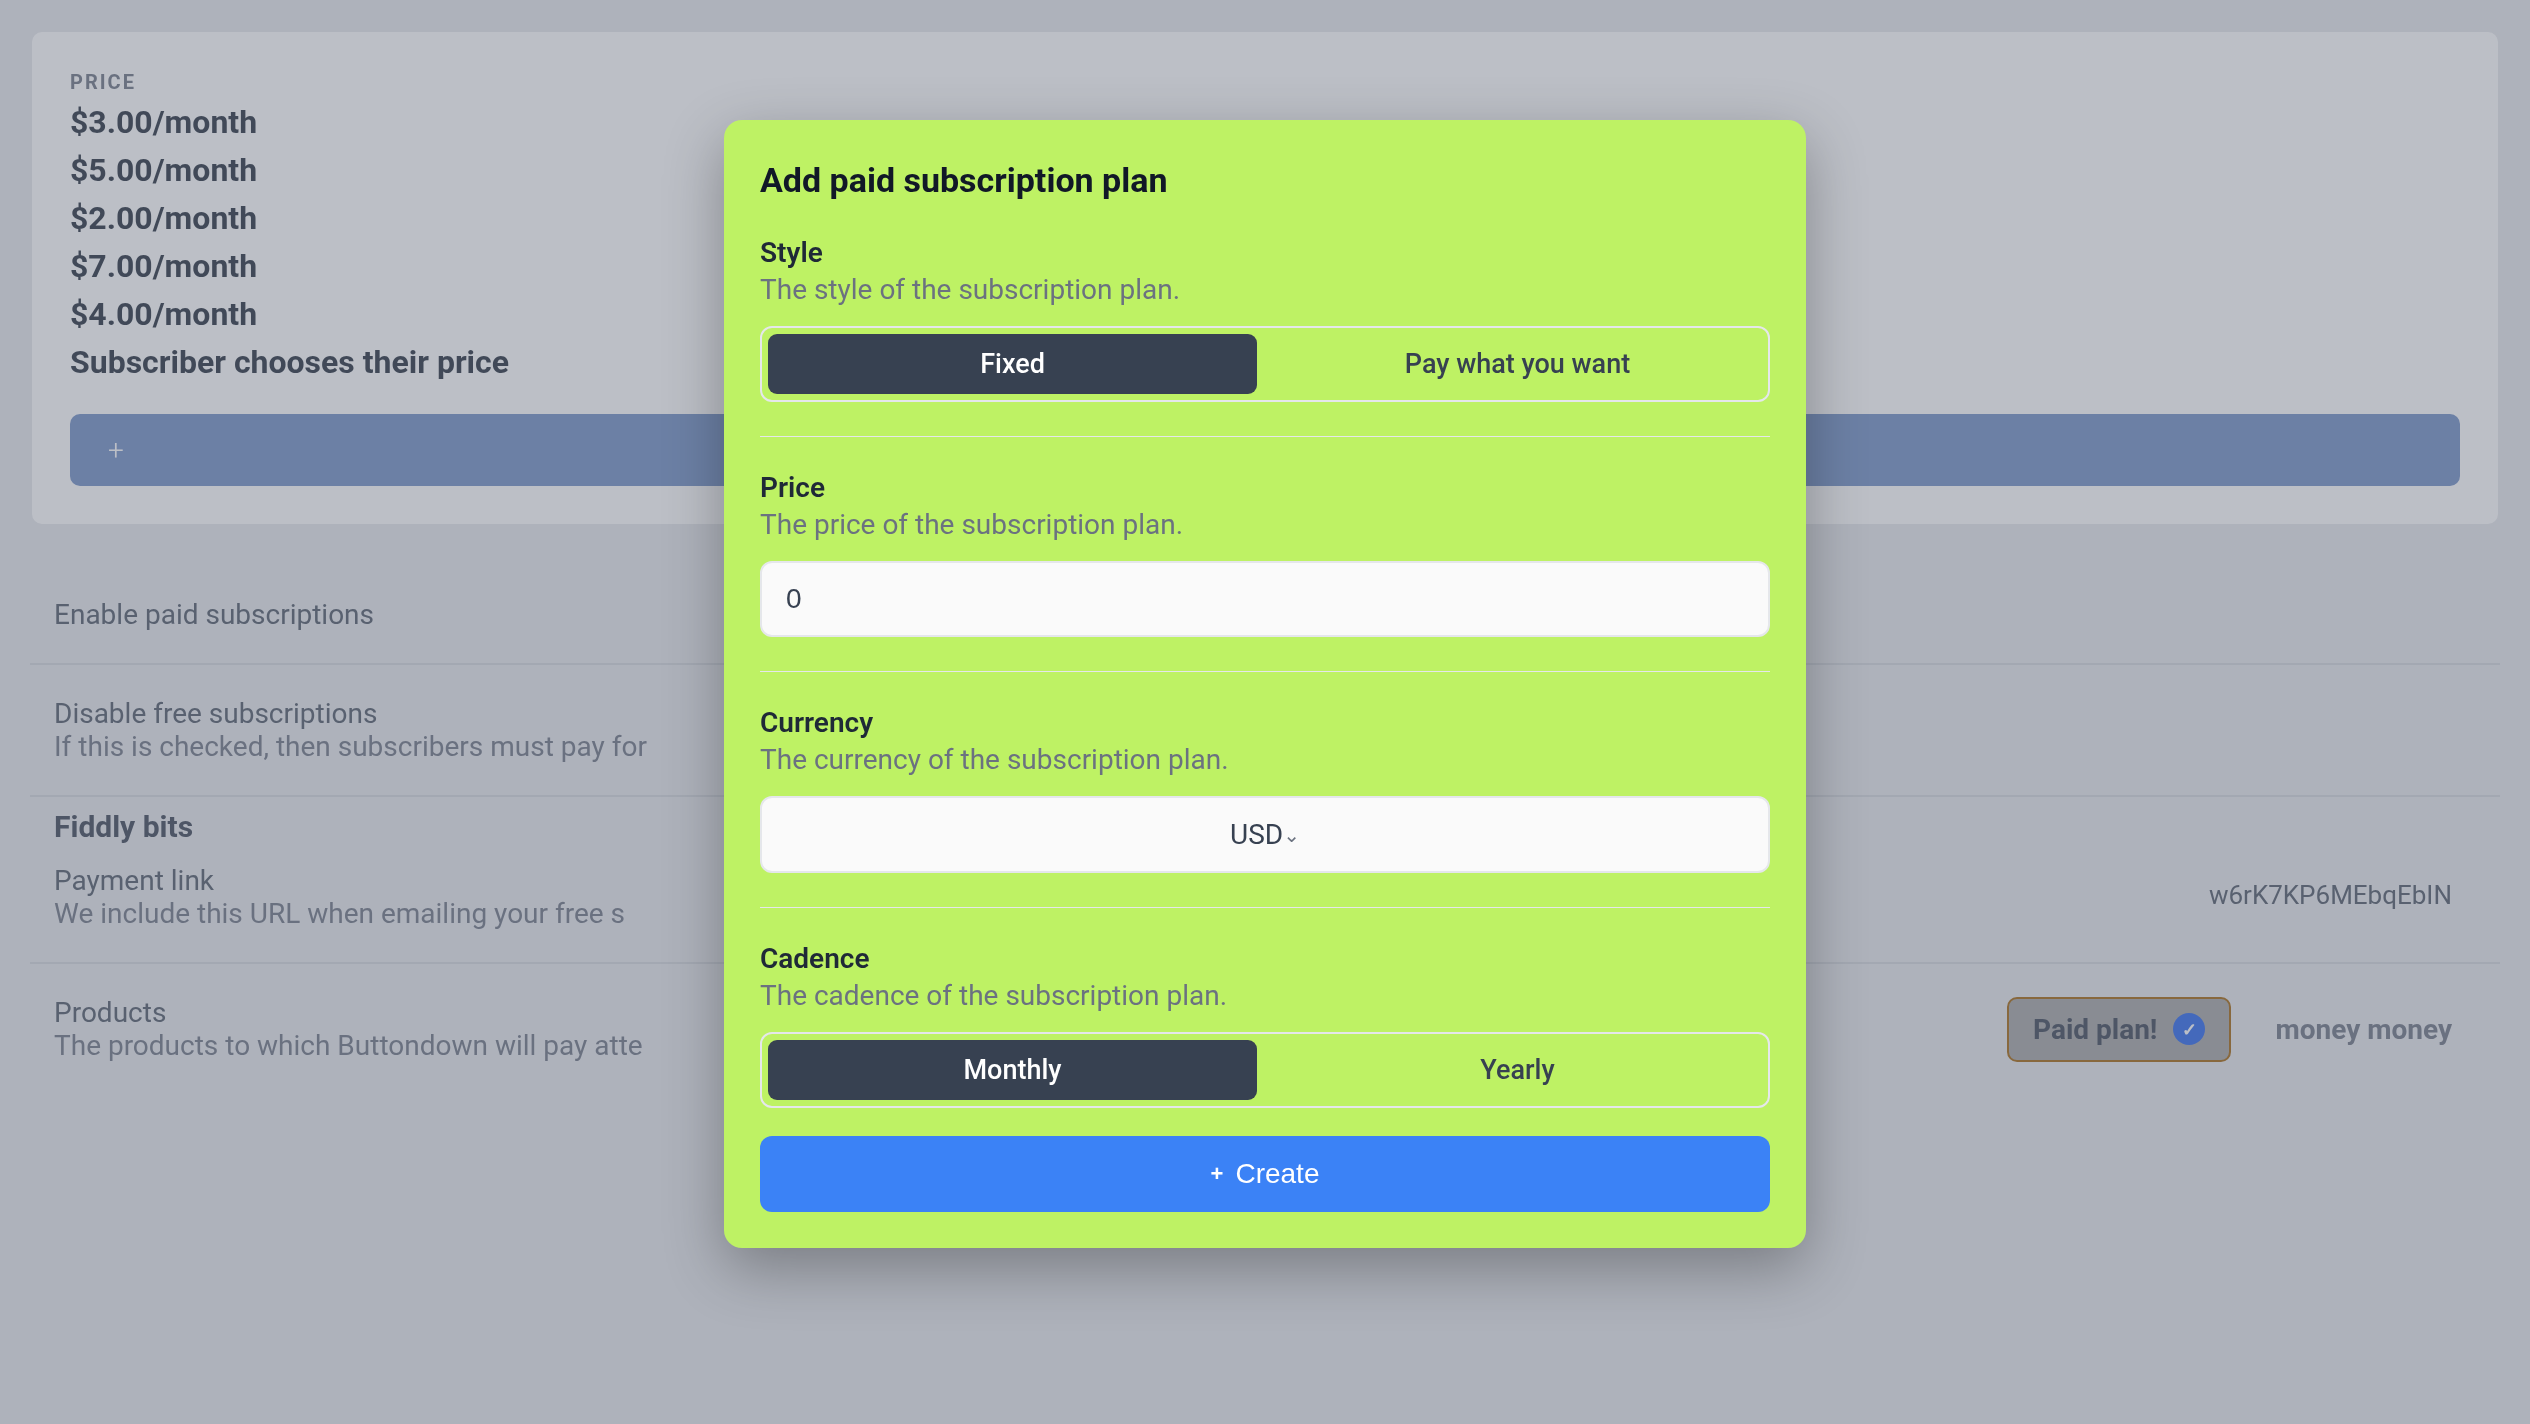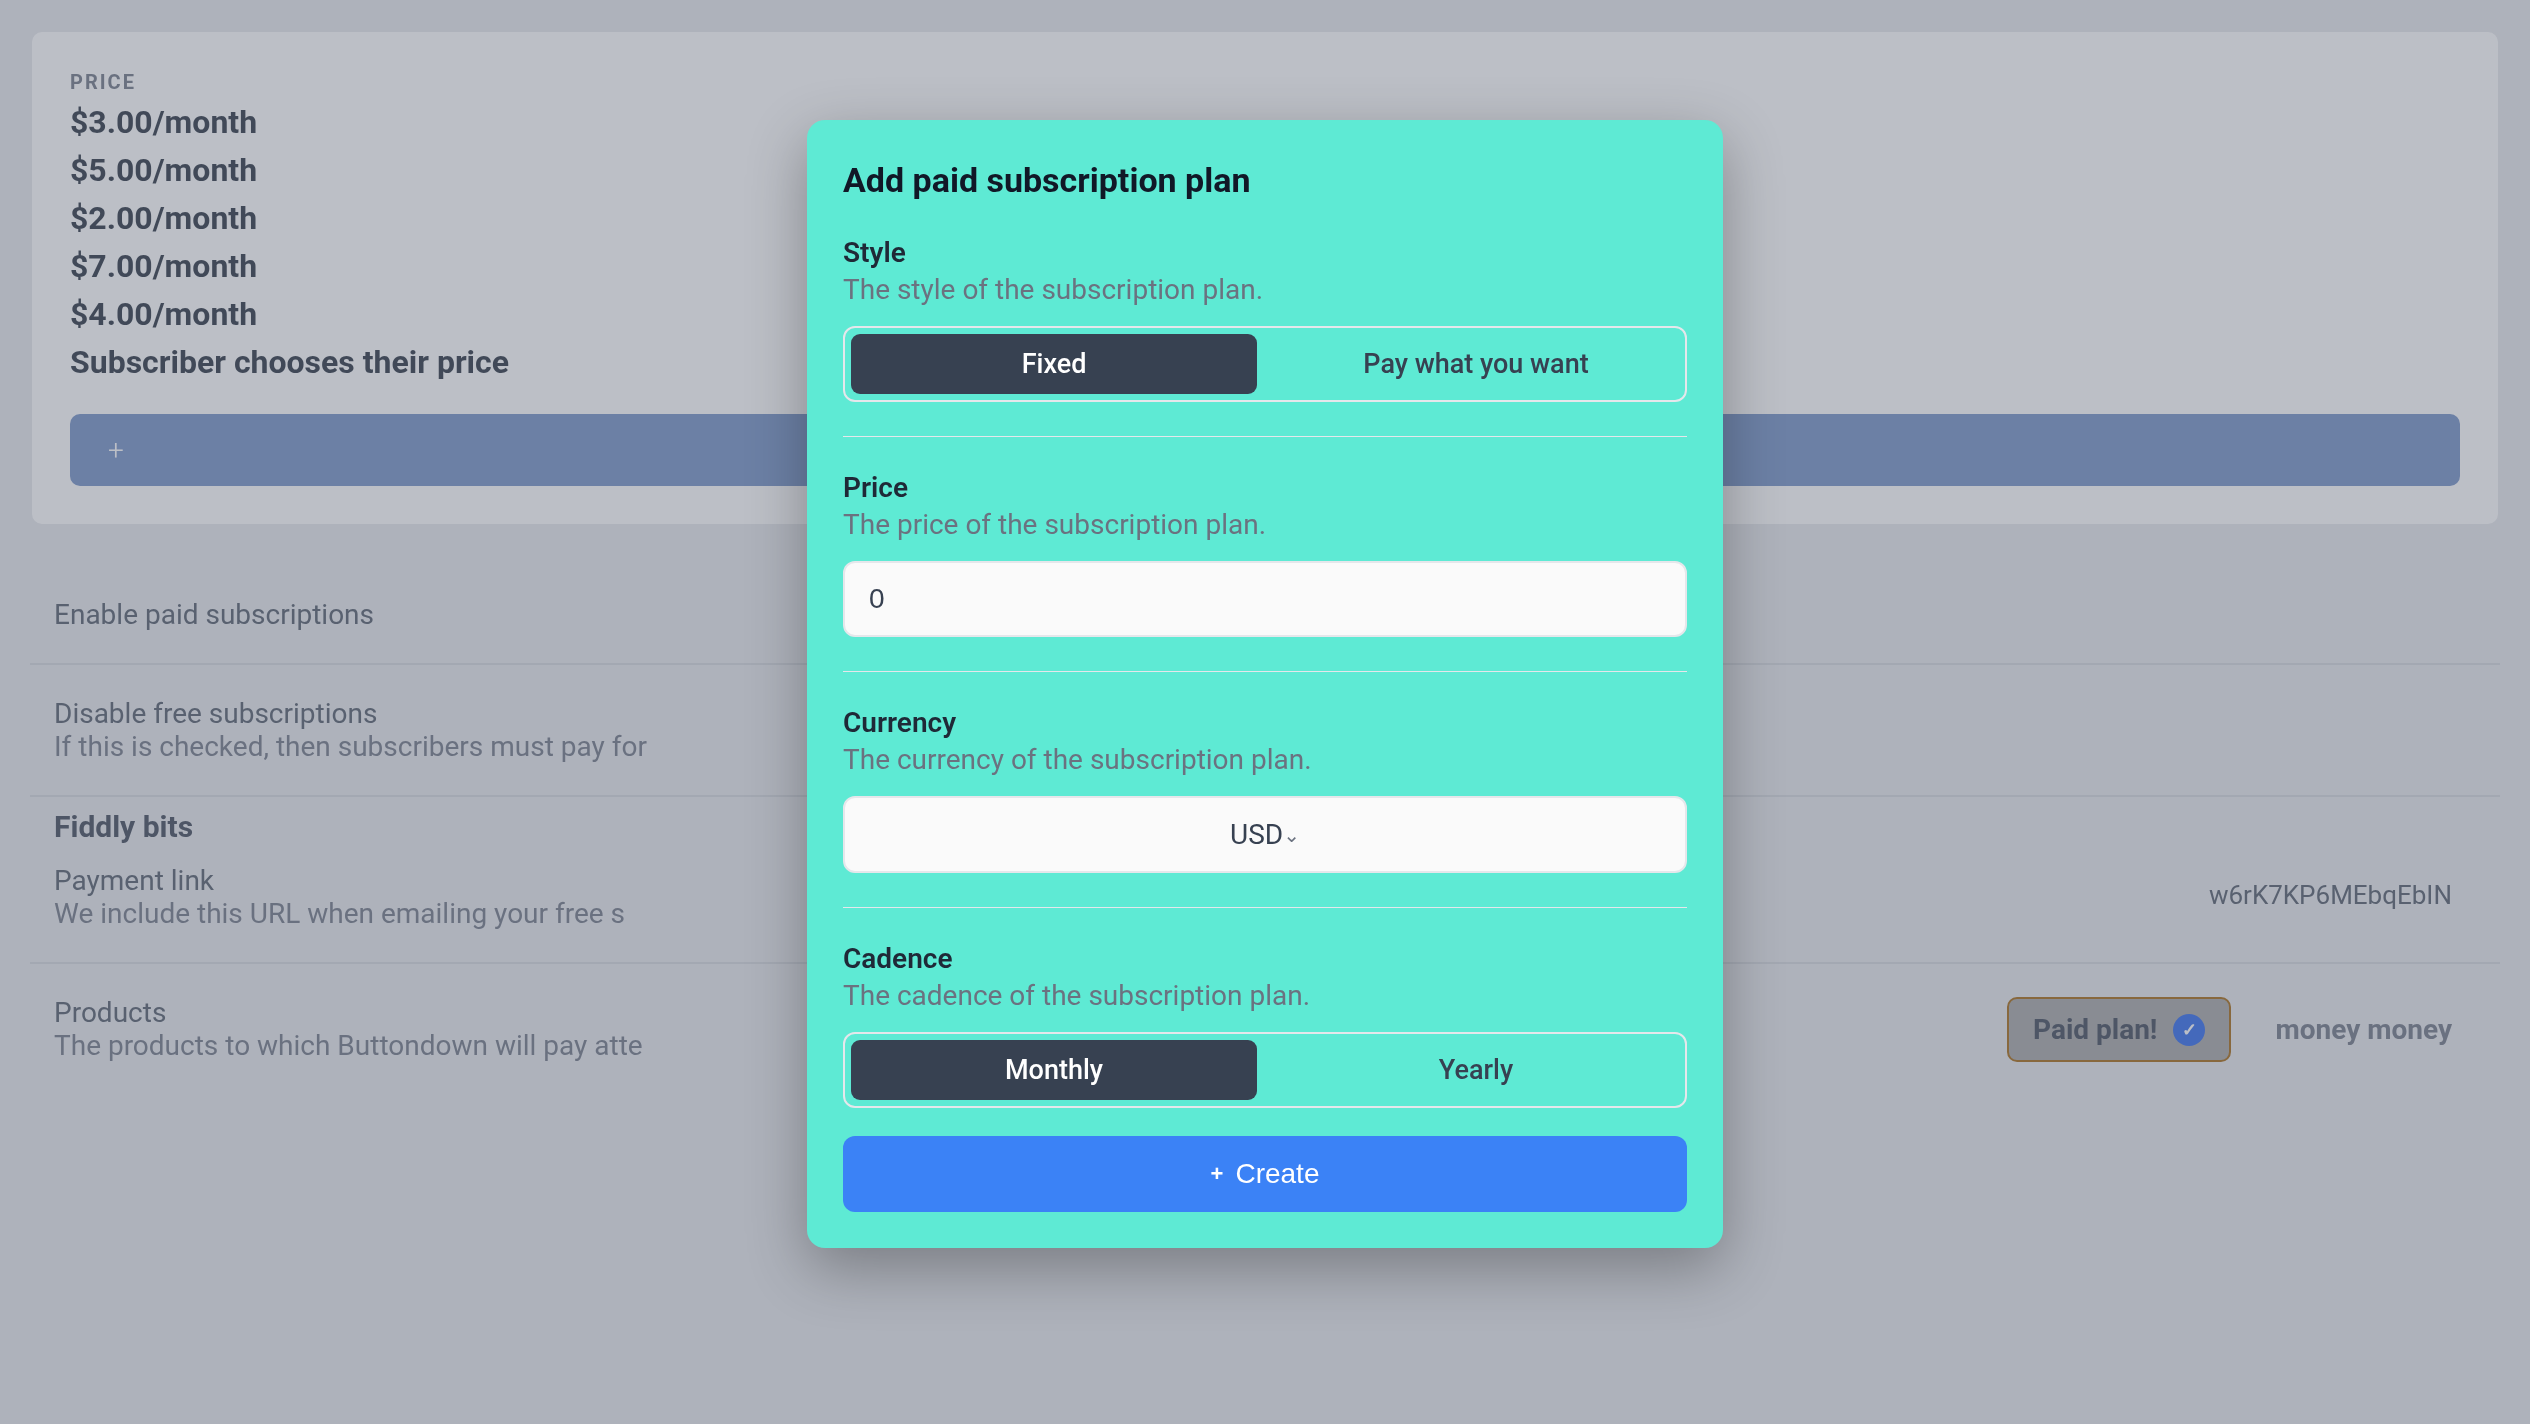--- a/index.html
+++ b/index.html
@@ -106,21 +106,21 @@
 .payment-url-box {
   font-size: 26px;
   color: #4b5563;
   padding: 16px 24px;
 }
 
 .products-section {
   padding: 32px 24px;
   display: flex;
   justify-content: space-between;
-  align-items: flex-end;
+  align-items: center;
   gap: 48px;
 }
 
 .product-tags {
   display: flex;
   gap: 20px;
   align-items: center;
 }
 
 .paid-plan-tag {
@@ -164,22 +164,22 @@
   height: 100%;
   background: rgba(107, 114, 128, 0.45);
 }
 
 
 .modal {
   position: absolute;
   top: 120px;
   left: 50%;
   transform: translateX(-50%);
-  width: 916px;
-  background: #5eead4;
+  width: 1082px;
+  background: #bef264;
   border-radius: 18px;
   box-shadow: 0 20px 60px rgba(0,0,0,0.3);
   padding: 40px 36px 36px 36px;
 }
 
 .modal-title {
   font-size: 34px;
   font-weight: 700;
   color: #111827;
   margin-bottom: 36px;

